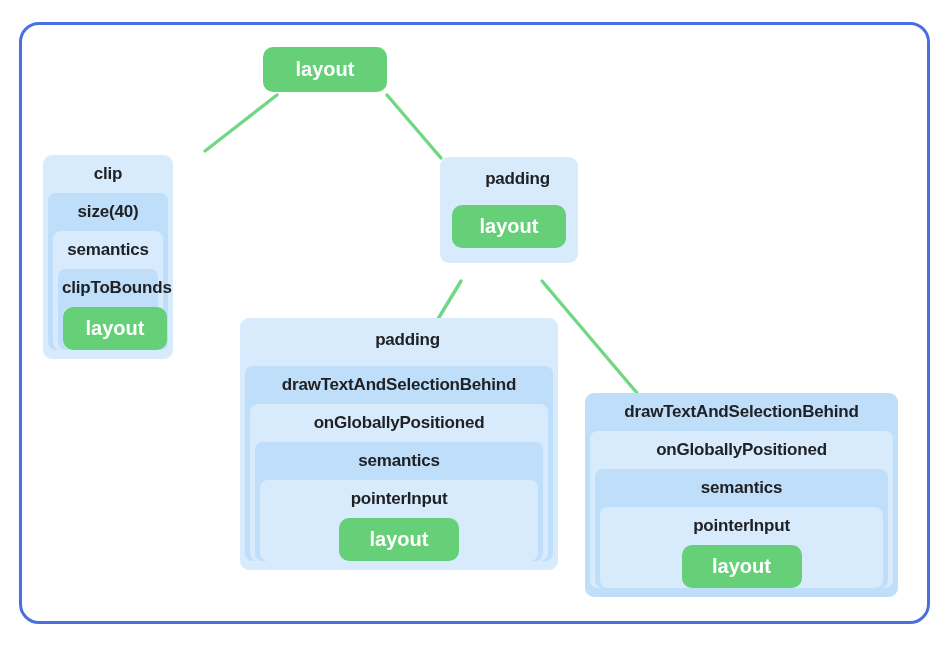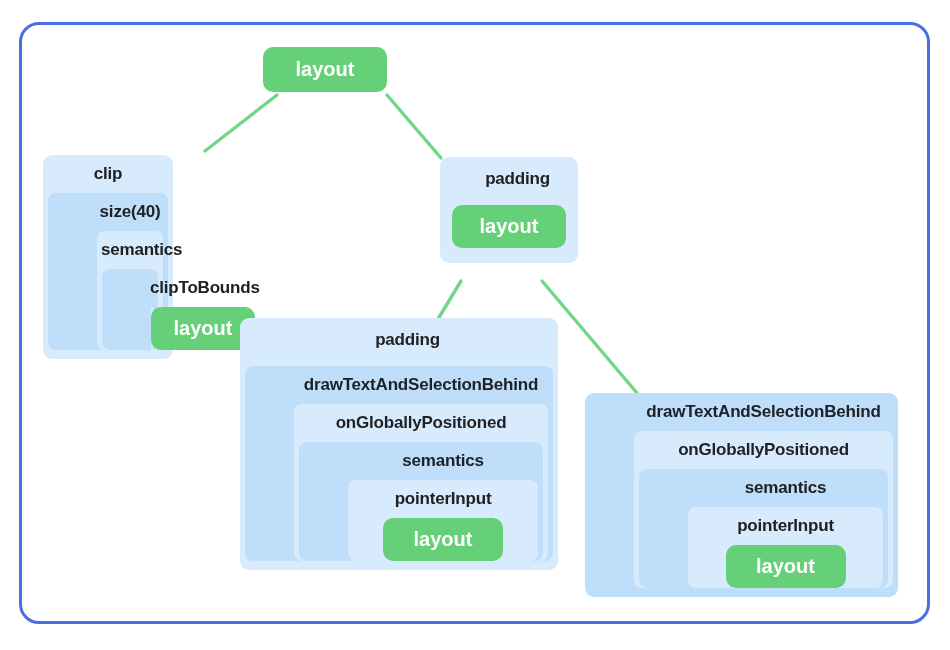--- a/index.html
+++ b/index.html
@@ -15,21 +15,21 @@
   }
 
   .edges { position: absolute; left: 0; top: 0; width: 950px; height: 650px; }
   .edges line { stroke: var(--edge-green, #70d884); stroke-width: 3.4; stroke-linecap: round; }
 
   .abs { position: absolute; }
 
   .box { border-radius: 9px; padding-bottom: 3px; }
   .nest { margin: 0 5px 4px; border-radius: 8px; padding-bottom: 0; }
   .pale { background: var(--pale-blue, #d8ebfd); }
-  .med  { background: var(--medium-blue, #bfdef9); padding-left: 44px; }
+  .med  { background: var(--medium-blue, #bfdef9); }
 
   .lbl {
     font-weight: bold; font-size: 17px; line-height: 20px; letter-spacing: -0.2px;
     color: var(--label-text, #202124); text-align: center; padding: 9px 4px;
     white-space: nowrap;
   }
   .title { font-weight: bold; font-size: 17px; line-height: 22px; letter-spacing: -0.2px;
     color: var(--label-text, #202124); text-align: center; padding: 11px 4px 15px; margin-left: 17px; }
   .title .tline { display: block; }
 

